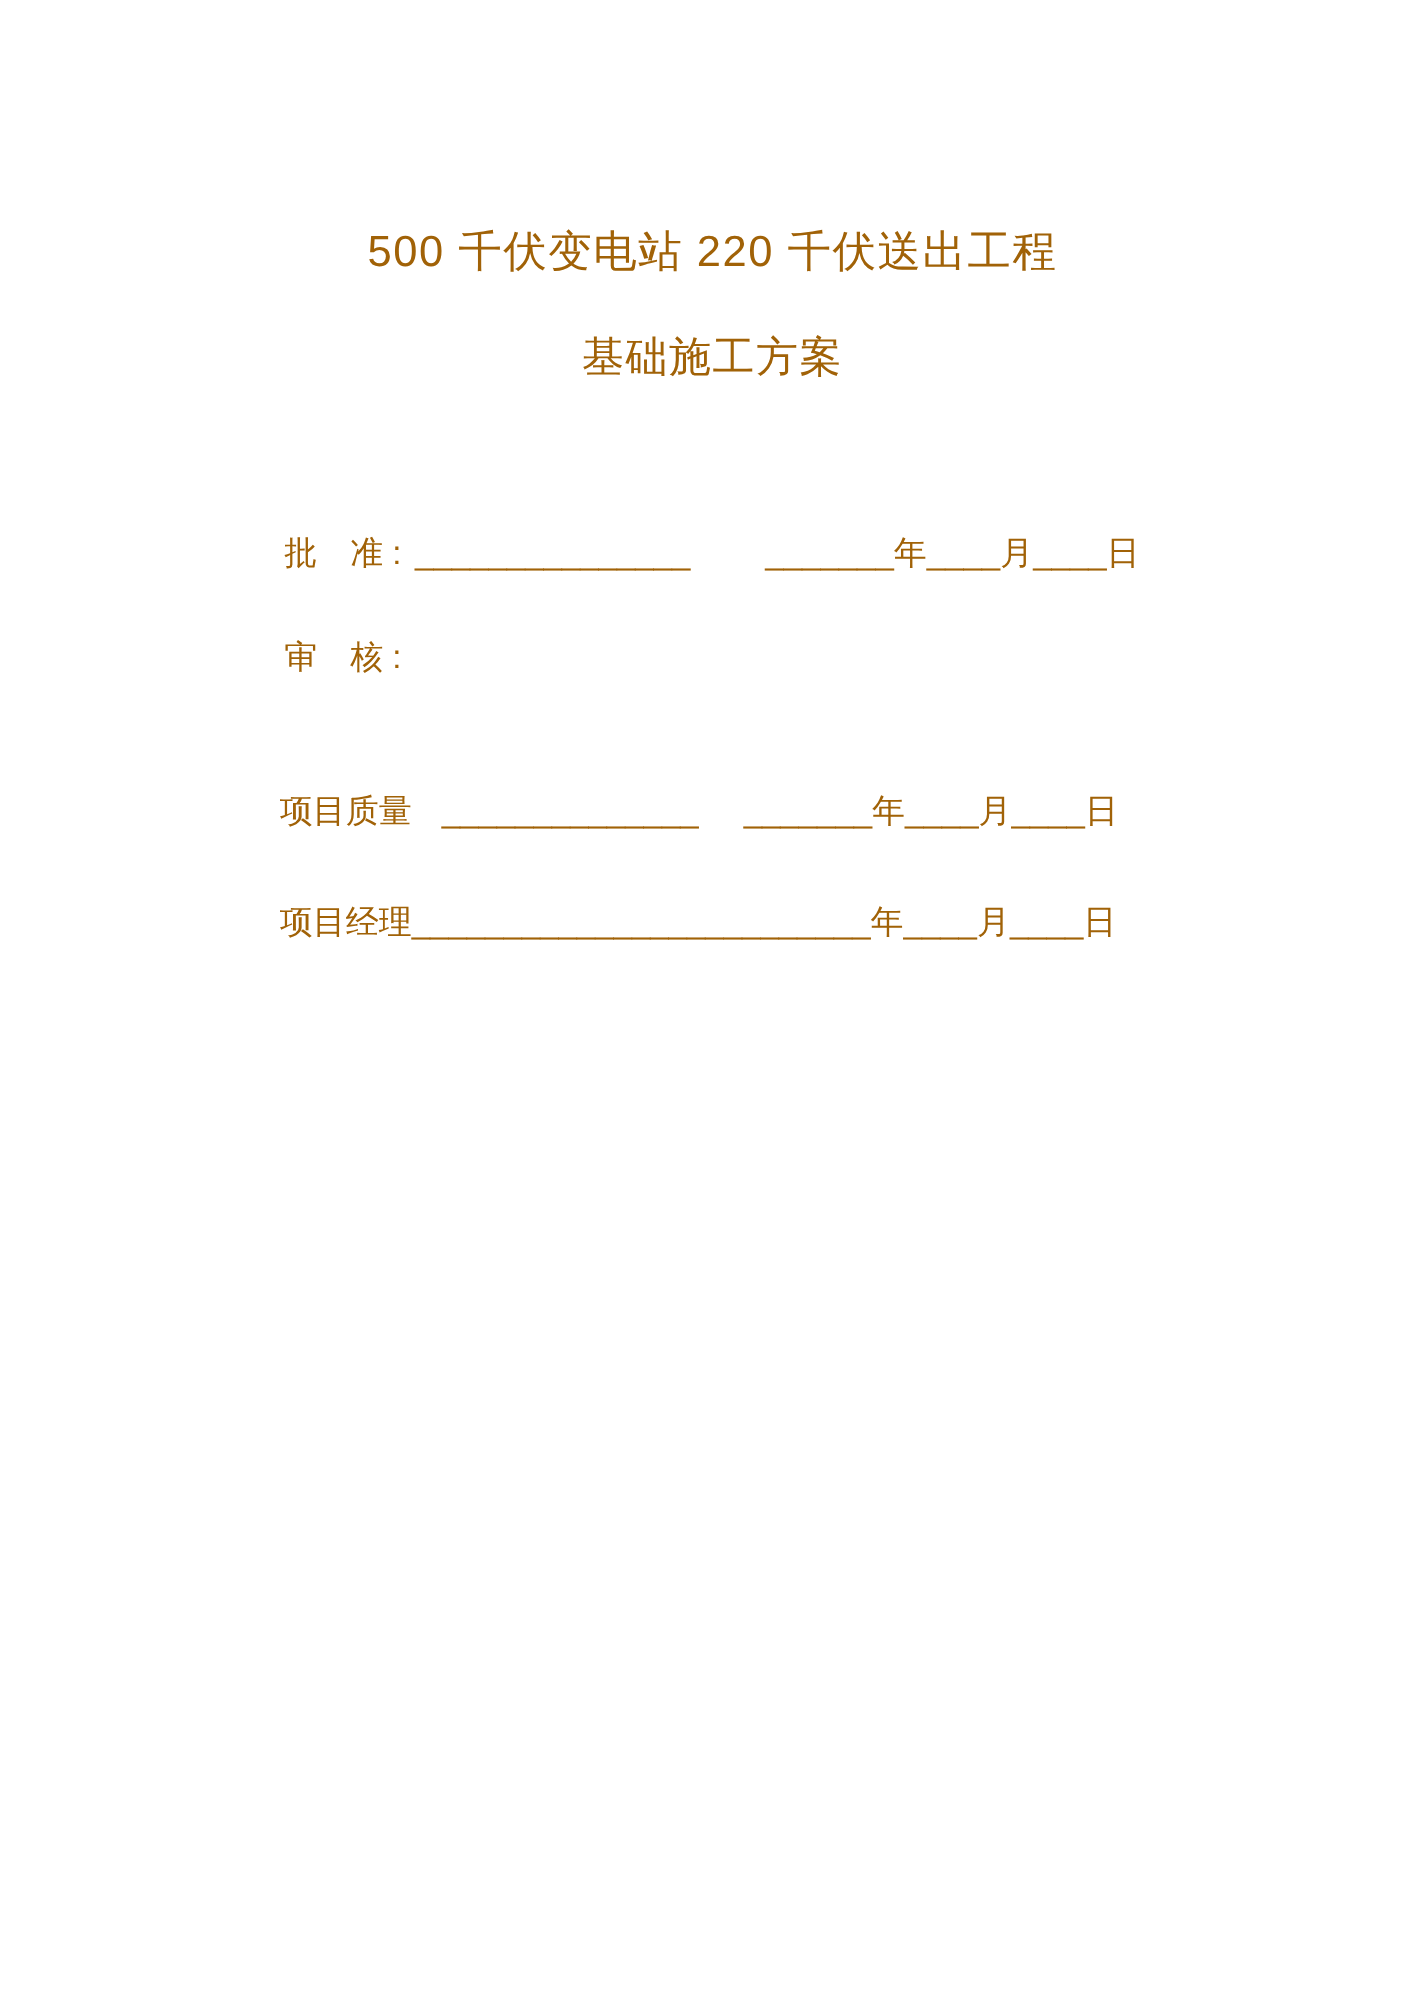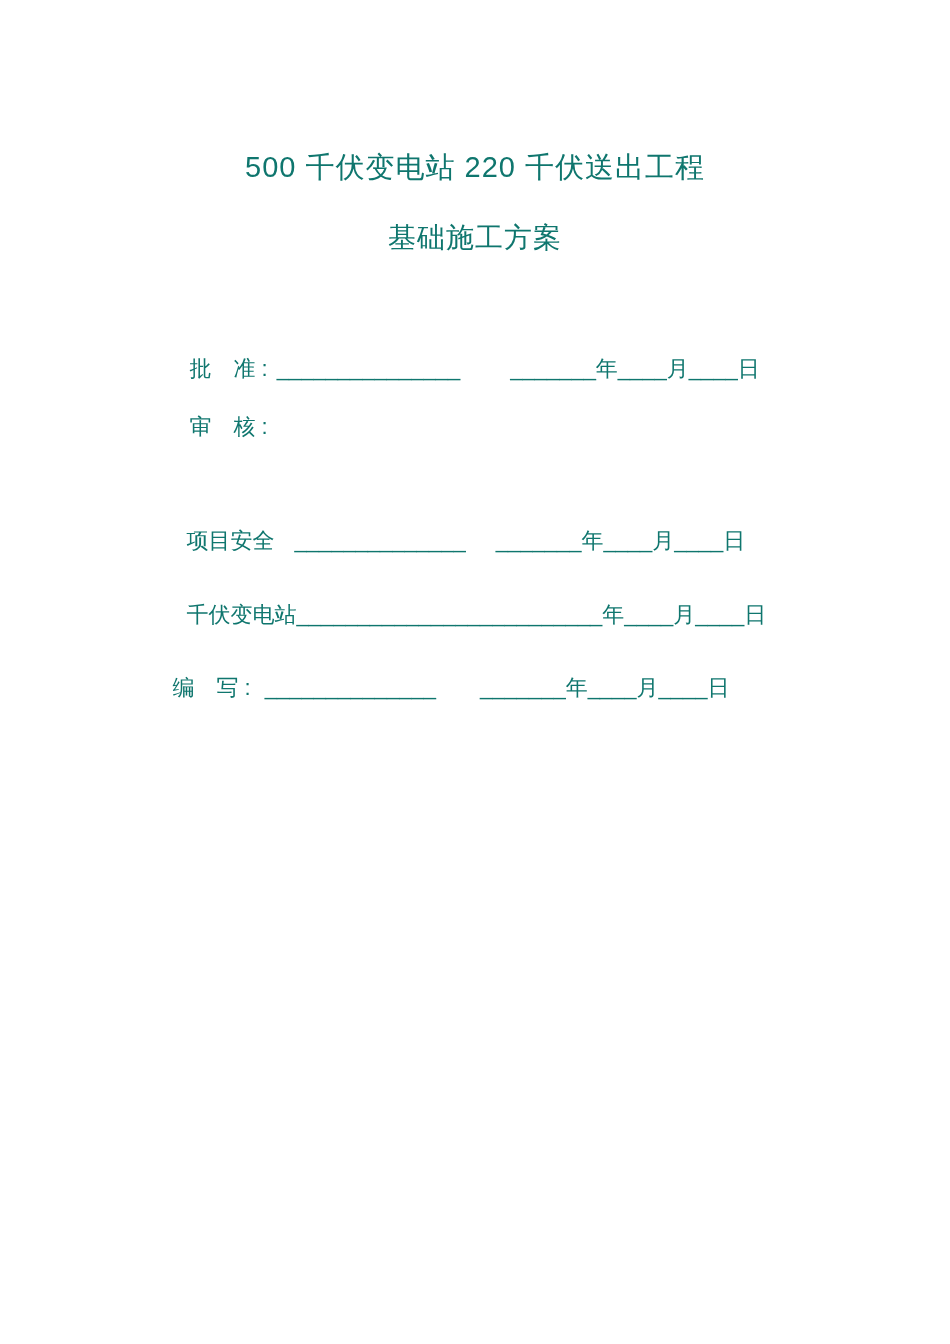--- a/index.html
+++ b/index.html
@@ -5,21 +5,21 @@
   html, body {
     margin: 0;
     padding: 0;
     background: #ffffff;
   }
   .page {
     position: relative;
     width: 950px;
     height: 1344px;
     background: #ffffff;
-    color: #0f766e;
+    color: #a16207;
     font-family: "Liberation Sans", "DejaVu Sans", sans-serif;
     overflow: hidden;
   }
   .title-line {
     position: absolute;
     left: 0;
     width: 100%;
     text-align: center;
     font-weight: 500;
     letter-spacing: 1px;
@@ -37,21 +37,21 @@
   }
   .sig-row .blank, .sig-row .date-part {
     display: inline-block;
     white-space: pre;
   }
   
   .r1 { top: 330px; left: 165px; }
   .r1 .blank { margin-left: 9px; }
   .r1 .date-part { margin-left: 50px; }
 
-  .r2 { top: 388px; left: 165px; }
+  .r2 { top: 399px; left: 165px; }
 
   .r3 { top: 426px; left: 160px; }
   .r3 .blank { margin-left: 20px; }
   .r3 .date-part { margin-left: 30px; }
 
   .r4 { top: 502px; left: 162px; }
   .r4 .blank { margin-left: 20px; }
   .r4 .date-part { margin-left: 30px; }
 
   .r5 { top: 576px; left: 162px; }
@@ -74,24 +74,21 @@
   <div class="sig-row r1">
     <span class="label">批　准 :</span><span class="blank">_______________</span><span class="date-part">_______年____月____日</span>
   </div>
 
   <div class="sig-row r2">
     <span class="label">审　核 :</span><span class="blank"></span><span class="date-part"></span>
   </div>
 
 
   <div class="sig-row r4">
-    <span class="label">项目安全</span><span class="blank">______________</span><span class="date-part">_______年____月____日</span>
+    <span class="label">项目质量</span><span class="blank">______________</span><span class="date-part">_______年____月____日</span>
   </div>
 
   <div class="sig-row r5">
-    <span class="label">千伏变电站</span><span class="blank">___________________</span><span class="date-part">______年____月____日</span>
+    <span class="label">项目经理</span><span class="blank">___________________</span><span class="date-part">______年____月____日</span>
   </div>
 
-  <div class="sig-row r6">
-    <span class="label">编　写 :</span><span class="blank">______________</span><span class="date-part">_______年____月____日</span>
-  </div>
 
 </div>
 
 </body></html>

